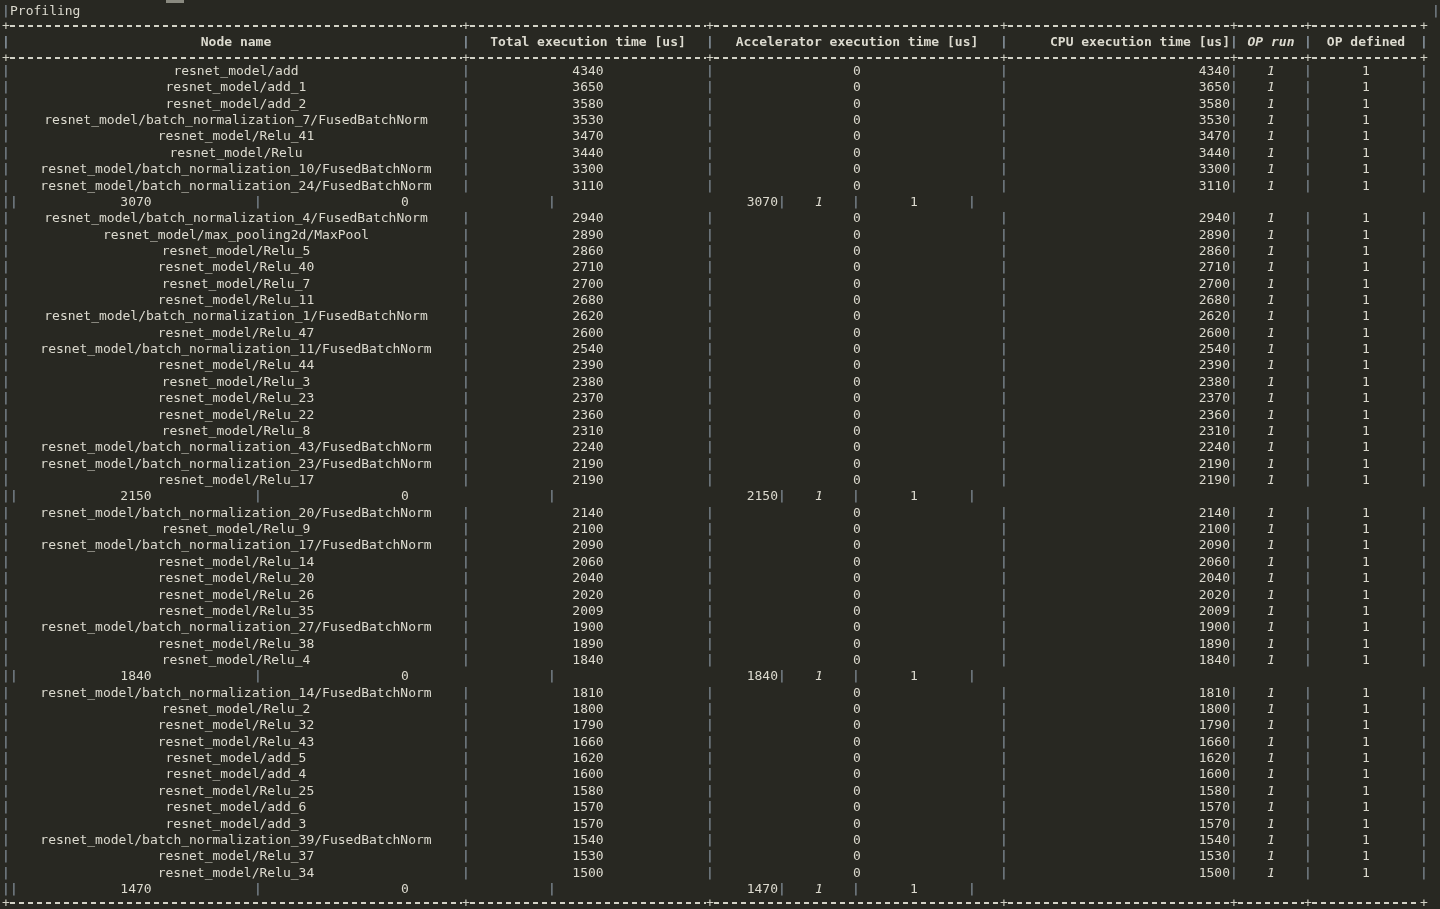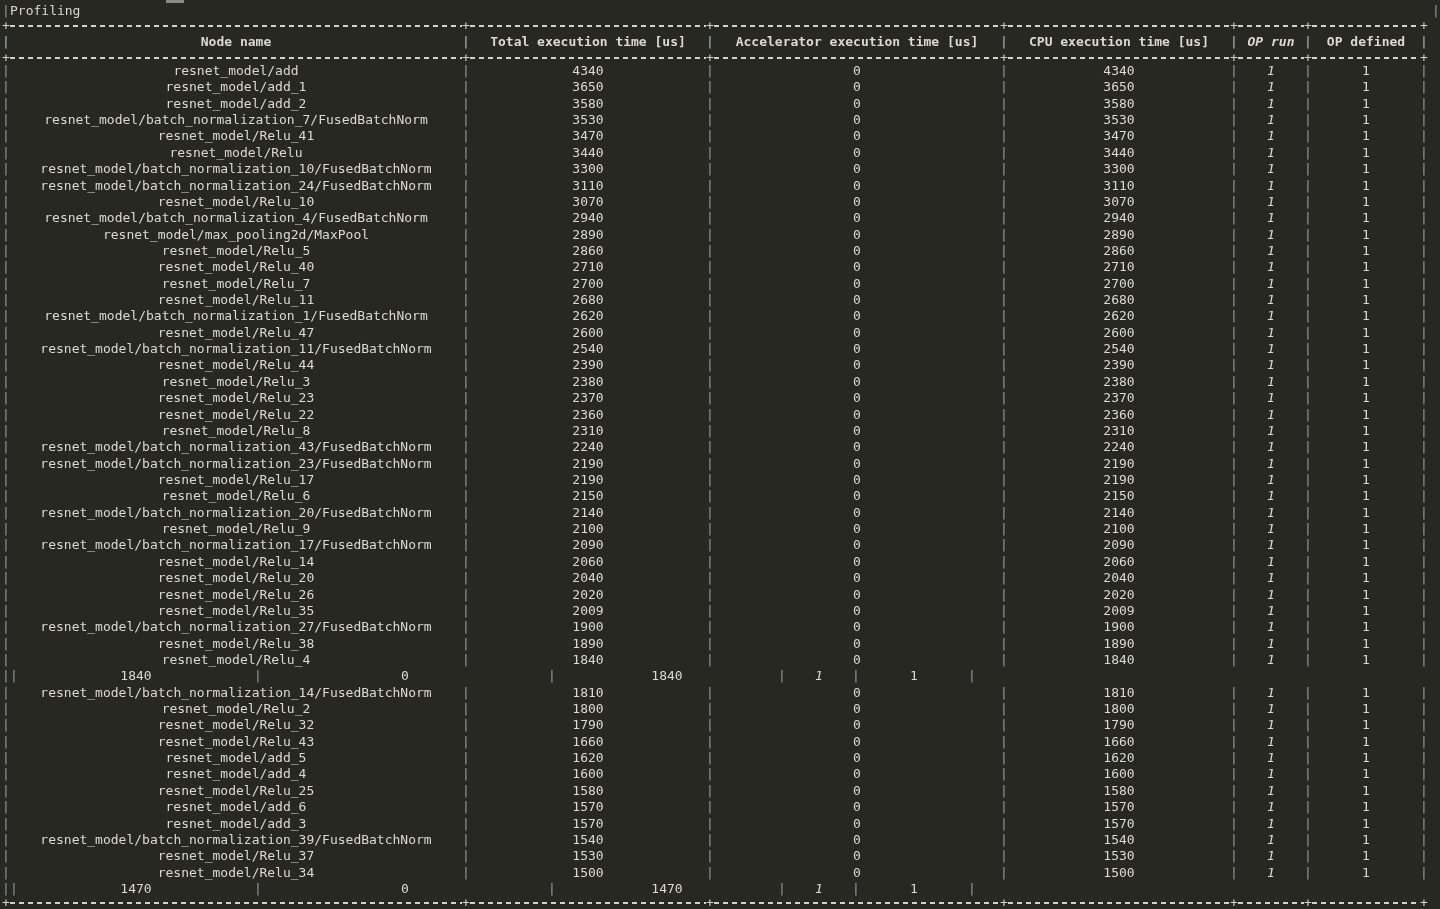--- a/index.html
+++ b/index.html
@@ -32,21 +32,21 @@
   .dash{
     height:100%;
     background:repeating-linear-gradient(90deg,#d2d2c6 0 5px,transparent 5px 9px);
     background-size:100% 2px;
     background-position:center;
     background-repeat:no-repeat;
   }
   .c0{flex:0 0 452px;width:452px;}
   .c1{flex:0 0 236px;width:236px;}
   .c2{flex:0 0 286px;width:286px;}
-  .c3{flex:0 0 222px;width:222px;}
+  .c3{flex:0 0 222px;width:222px;text-align:right;}
   .c4{flex:0 0 66px;width:66px;font-style:italic;}
   .c5{flex:0 0 108px;width:108px;}
 </style>
 </head>
 <body>
 
 <div class="screen">
   <div class="frag"></div>
 
   <div class="row title-row">
@@ -216,21 +216,20 @@
         <span class="vbar">|</span>
         <span class="cell c3">3110</span>
         <span class="vbar">|</span>
         <span class="cell c4">1</span>
         <span class="vbar">|</span>
         <span class="cell c5">1</span>
         <span class="vbar">|</span>
       </div>
       <div class="row body-row">
         <span class="vbar">|</span>
-        <span class="cell c0">resnet_model/Relu_10</span>
         <span class="vbar">|</span>
         <span class="cell c1">3070</span>
         <span class="vbar">|</span>
         <span class="cell c2">0</span>
         <span class="vbar">|</span>
         <span class="cell c3">3070</span>
         <span class="vbar">|</span>
         <span class="cell c4">1</span>
         <span class="vbar">|</span>
         <span class="cell c5">1</span>
@@ -486,21 +485,20 @@
         <span class="vbar">|</span>
         <span class="cell c3">2190</span>
         <span class="vbar">|</span>
         <span class="cell c4">1</span>
         <span class="vbar">|</span>
         <span class="cell c5">1</span>
         <span class="vbar">|</span>
       </div>
       <div class="row body-row">
         <span class="vbar">|</span>
-        <span class="cell c0">resnet_model/Relu_6</span>
         <span class="vbar">|</span>
         <span class="cell c1">2150</span>
         <span class="vbar">|</span>
         <span class="cell c2">0</span>
         <span class="vbar">|</span>
         <span class="cell c3">2150</span>
         <span class="vbar">|</span>
         <span class="cell c4">1</span>
         <span class="vbar">|</span>
         <span class="cell c5">1</span>

